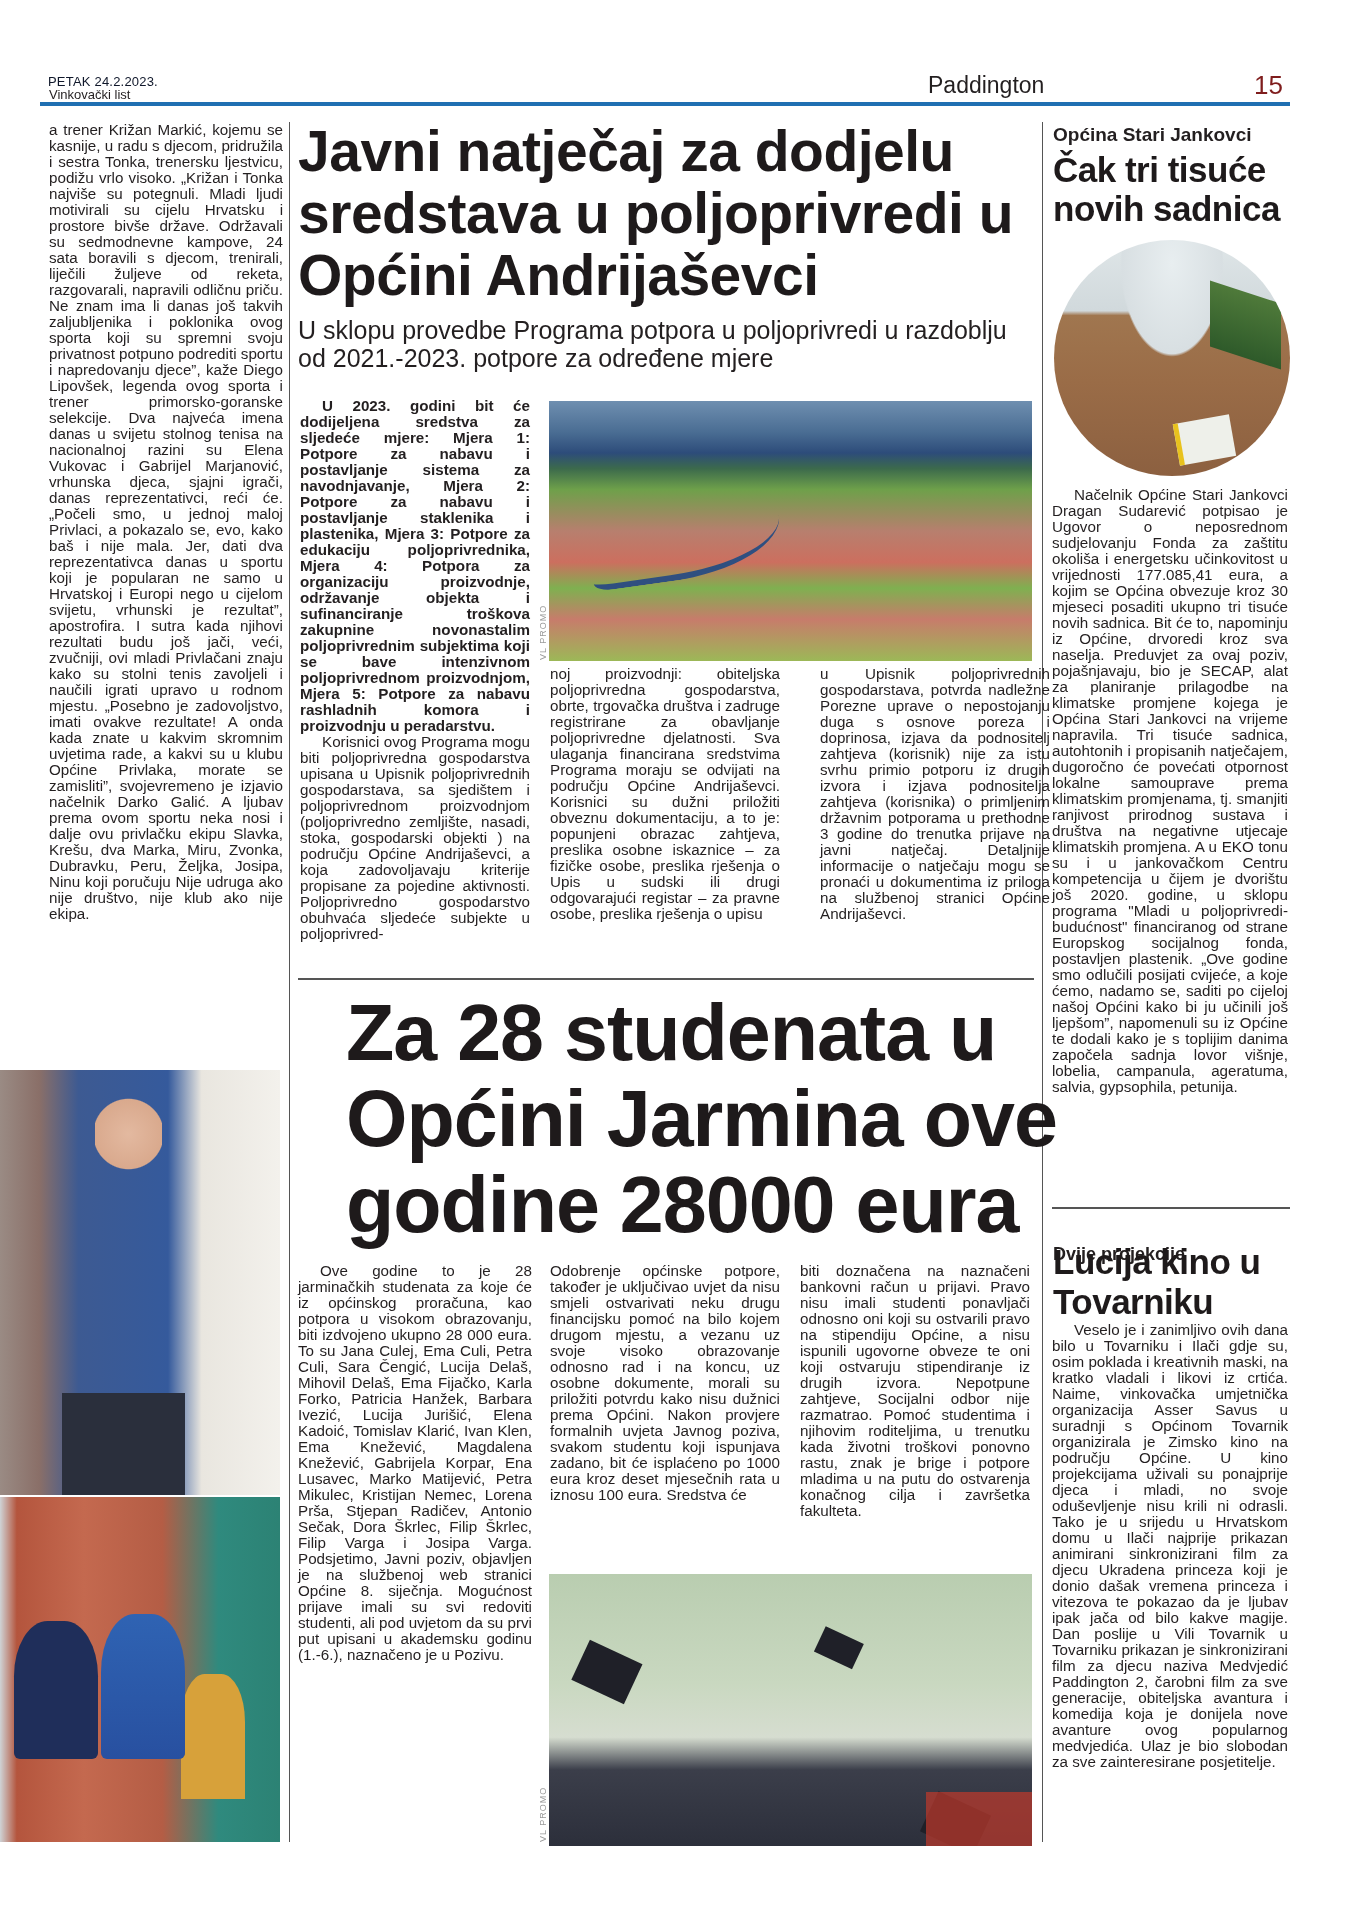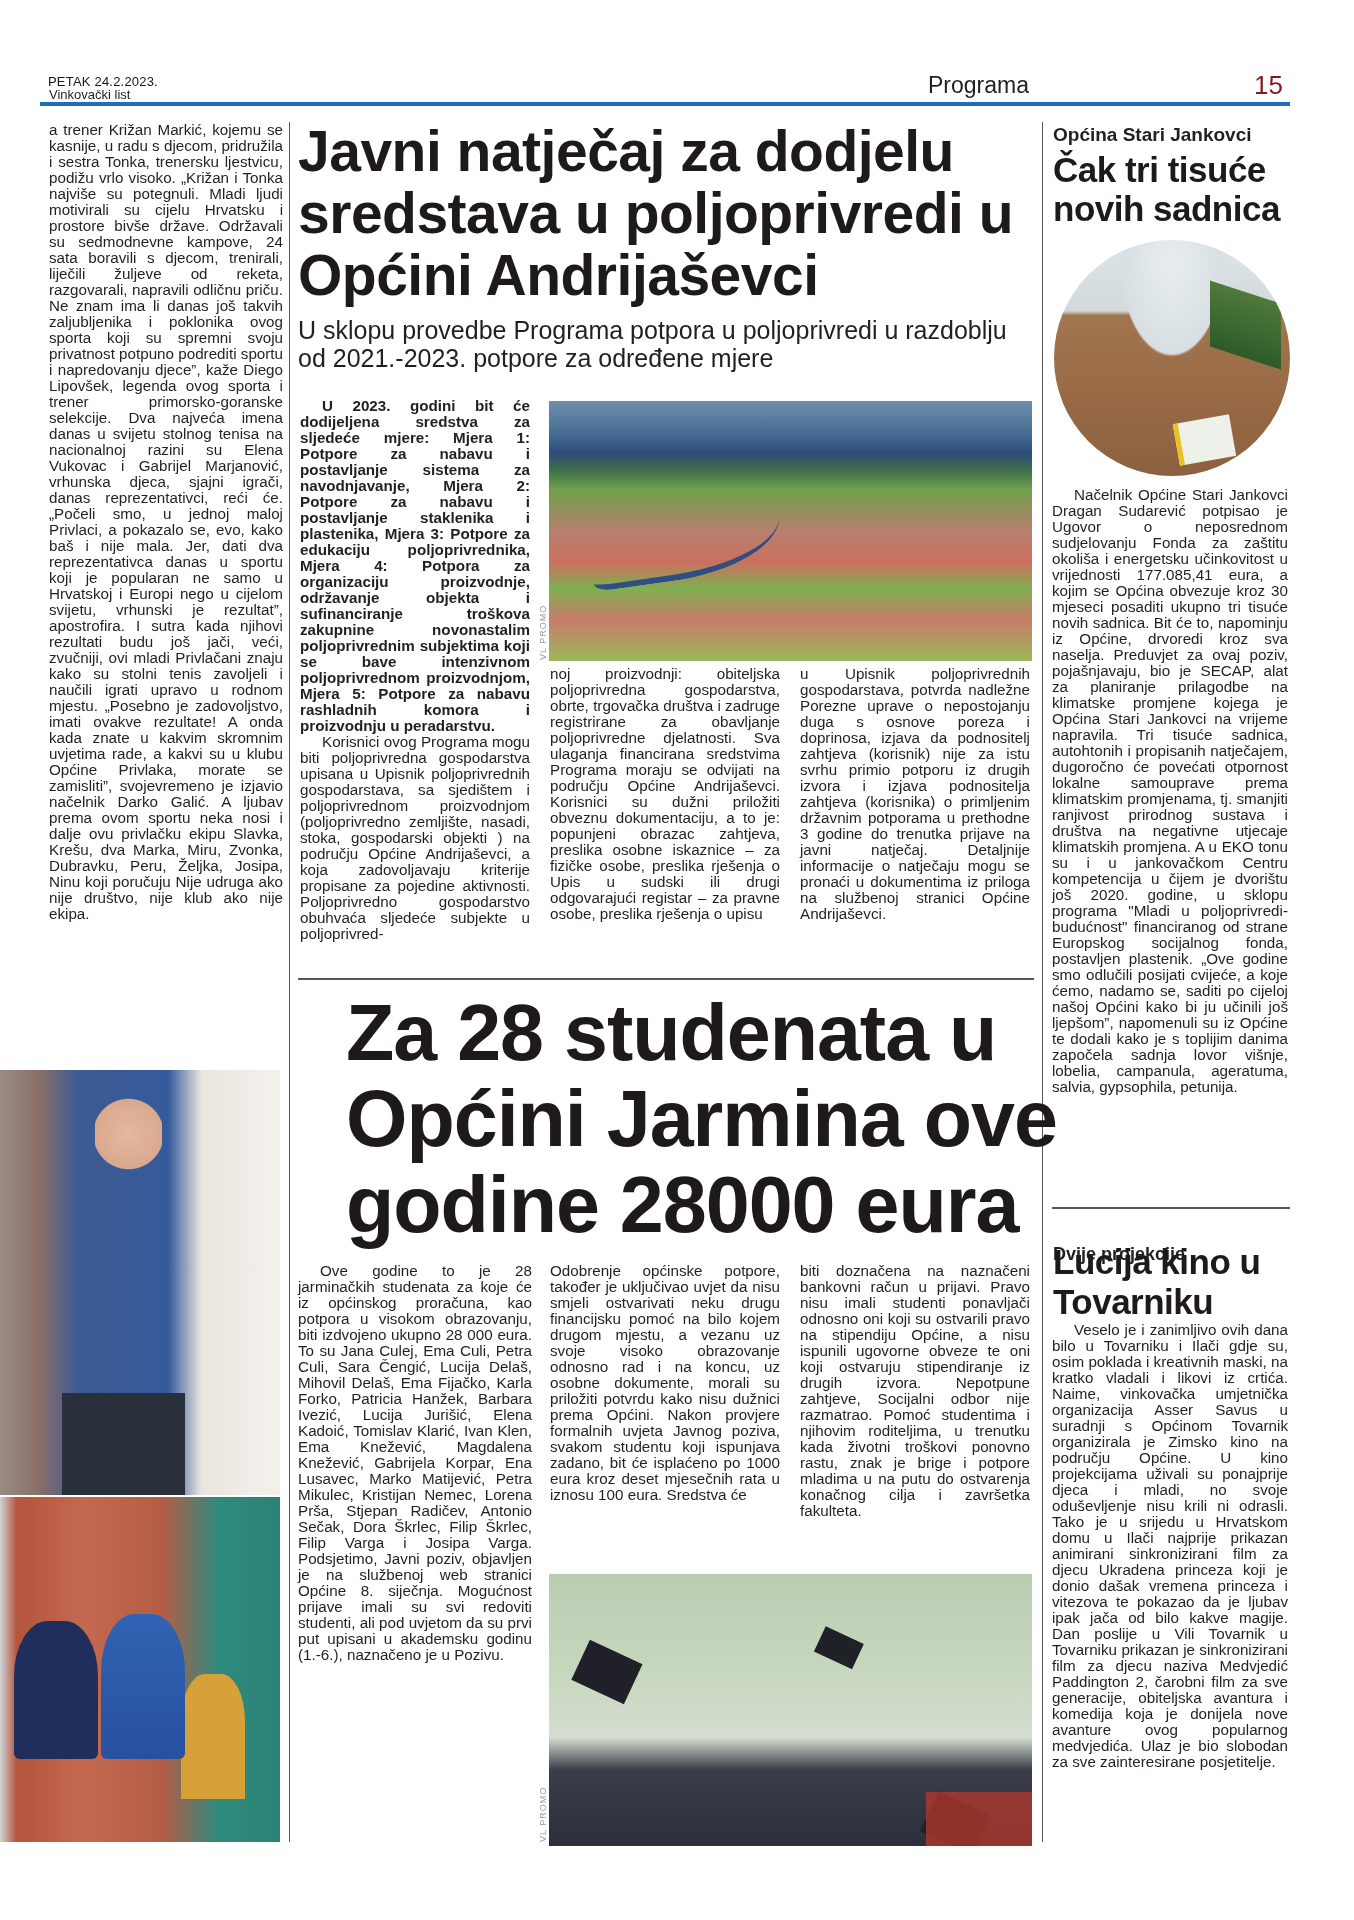--- a/index.html
+++ b/index.html
@@ -90,21 +90,21 @@
   .photo-graduation::after {
     content: ""; position: absolute; right: 0; bottom: 0; width: 22%; height: 20%;
     background: #c0392b; opacity: .7;
   }
 </style>
 </head>
 <body>
 
 <div class="abs hdr-date">PETAK 24.2.2023.</div>
 <div class="abs hdr-paper">Vinkovački list</div>
-<div class="abs hdr-section">Programa</div>
+<div class="abs hdr-section">Paddington</div>
 <div class="abs hdr-page">15</div>
 <div class="abs hdr-rule"></div>
 
 <div class="abs col" style="left:49px; top:122px; width:234px;">
   <p>a trener Križan Markić, kojemu se kasnije, u radu s djecom, pridružila i sestra Tonka, trenersku ljestvicu, podižu vrlo visoko. „Križan i Tonka najviše su potegnuli. Mladi ljudi motivirali su cijelu Hrvatsku i prostore bivše države. Održavali su sedmodnevne kampove, 24 sata boravili s djecom, trenirali, liječili žuljeve od reketa, razgovarali, napravili odličnu priču. Ne znam ima li danas još takvih zaljubljenika i poklonika ovog sporta koji su spremni svoju privatnost potpuno podrediti sportu i napredovanju djece”, kaže Diego Lipovšek, legenda ovog sporta i trener primorsko-goranske selekcije. Dva najveća imena danas u svijetu stolnog tenisa na nacionalnoj razini su Elena Vukovac i Gabrijel Marjanović, vrhunska djeca, sjajni igrači, danas reprezentativci, reći će. „Počeli smo, u jednoj maloj Privlaci, a pokazalo se, evo, kako baš i nije mala. Jer, dati dva reprezentativca danas u sportu koji je popularan ne samo u Hrvatskoj i Europi nego u cijelom svijetu, vrhunski je rezultat”, apostrofira. I sutra kada njihovi rezultati budu još jači, veći, zvučniji, ovi mladi Privlačani znaju kako su stolni tenis zavoljeli i naučili igrati upravo u rodnom mjestu. „Posebno je zadovoljstvo, imati ovakve rezultate! A onda kada znate u kakvim skromnim uvjetima rade, a kakvi su u klubu Općine Privlaka, morate se zamisliti”, svojevremeno je izjavio načelnik Darko Galić. A ljubav prema ovom sportu neka nosi i dalje ovu privlačku ekipu Slavka, Krešu, dva Marka, Miru, Zvonka, Dubravku, Peru, Željka, Josipa, Ninu koji poručuju Nije udruga ako nije društvo, nije klub ako nije ekipa.</p>
 </div>
 <div class="abs photo-coaches" style="left:0; top:1070px; width:280px; height:425px;"></div>
 <div class="abs photo-players" style="left:0; top:1497px; width:280px; height:345px;"></div>
 
 <div class="abs vrule" style="left:289px; top:122px; height:1720px;"></div>
@@ -115,21 +115,21 @@
 
 <div class="abs col" style="left:300px; top:398px; width:230px;">
   <p class="ind lead">U 2023. godini bit će dodijeljena sredstva za sljedeće mjere: Mjera 1: Potpore za nabavu i postavljanje sistema za navodnjavanje, Mjera 2: Potpore za nabavu i postavljanje staklenika i plastenika, Mjera 3: Potpore za edukaciju poljoprivrednika, Mjera 4: Potpora za organizaciju proizvodnje, održavanje objekta i sufinanciranje troškova zakupnine novonastalim poljoprivrednim subjektima koji se bave intenzivnom poljoprivrednom proizvodnjom, Mjera 5: Potpore za nabavu rashladnih komora i proizvodnju u peradarstvu.</p>
   <p class="ind">Korisnici ovog Programa mogu biti poljoprivredna gospodarstva upisana u Upisnik poljoprivrednih gospodarstava, sa sjedištem i poljoprivrednom proizvodnjom (poljoprivredno zemljište, nasadi, stoka, gospodarski objekti ) na području Općine Andrijaševci, a koja zadovoljavaju kriterije propisane za pojedine aktivnosti. Poljoprivredno gospodarstvo obuhvaća sljedeće subjekte u poljoprivred-</p>
 </div>
 <div class="abs credit" style="left:538px; top:660px;">VL PROMO</div>
 <div class="abs photo-aerial" style="left:549px; top:401px; width:483px; height:260px; overflow:hidden;"></div>
 <div class="abs col" style="left:550px; top:666px; width:230px;">
   <p>noj proizvodnji: obiteljska poljoprivredna gospodarstva, obrte, trgovačka društva i zadruge registrirane za obavljanje poljoprivredne djelatnosti. Sva ulaganja financirana sredstvima Programa moraju se odvijati na području Općine Andrijaševci. Korisnici su dužni priložiti obveznu dokumentaciju, a to je: popunjeni obrazac zahtjeva, preslika osobne iskaznice – za fizičke osobe, preslika rješenja o Upis u sudski ili drugi odgovarajući registar – za pravne osobe, preslika rješenja o upisu</p>
 </div>
-<div class="abs col" style="left:800px; top:666px; width:230px;">
+<div class="abs col" style="left:820px; top:666px; width:230px;">
   <p>u Upisnik poljoprivrednih gospodarstava, potvrda nadležne Porezne uprave o nepostojanju duga s osnove poreza i doprinosa, izjava da podnositelj zahtjeva (korisnik) nije za istu svrhu primio potporu iz drugih izvora i izjava podnositelja zahtjeva (korisnika) o primljenim državnim potporama u prethodne 3 godine do trenutka prijave na javni natječaj. Detaljnije informacije o natječaju mogu se pronaći u dokumentima iz priloga na službenoj stranici Općine Andrijaševci.</p>
 </div>
 <div class="abs hrule" style="left:298px; top:978px; width:736px;"></div>
 
 <h1 class="abs headline" style="left:298px; top:990px; width:740px; font-size:79px; line-height:86px; letter-spacing:-1px;margin-left:48px;">Za 28 studenata u Općini Jarmina ove godine 28000 eura</h1>
 
 <div class="abs col" style="left:298px; top:1263px; width:234px;">
   <p class="ind">Ove godine to je 28 jarminačkih studenata za koje će iz općinskog proračuna, kao potpora u visokom obrazovanju, biti izdvojeno ukupno 28 000 eura. To su Jana Culej, Ema Culi, Petra Culi, Sara Čengić, Lucija Delaš, Mihovil Delaš, Ema Fijačko, Karla Forko, Patricia Hanžek, Barbara Ivezić, Lucija Jurišić, Elena Kadoić, Tomislav Klarić, Ivan Klen, Ema Knežević, Magdalena Knežević, Gabrijela Korpar, Ena Lusavec, Marko Matijević, Petra Mikulec, Kristijan Nemec, Lorena Prša, Stjepan Radičev, Antonio Sečak, Dora Škrlec, Filip Škrlec, Filip Varga i Josipa Varga. Podsjetimo, Javni poziv, objavljen je na službenoj web stranici Općine 8. siječnja. Mogućnost prijave imali su svi redoviti studenti, ali pod uvjetom da su prvi put upisani u akademsku godinu (1.-6.), naznačeno je u Pozivu.</p>
 </div>
 <div class="abs col" style="left:550px; top:1263px; width:230px;">

